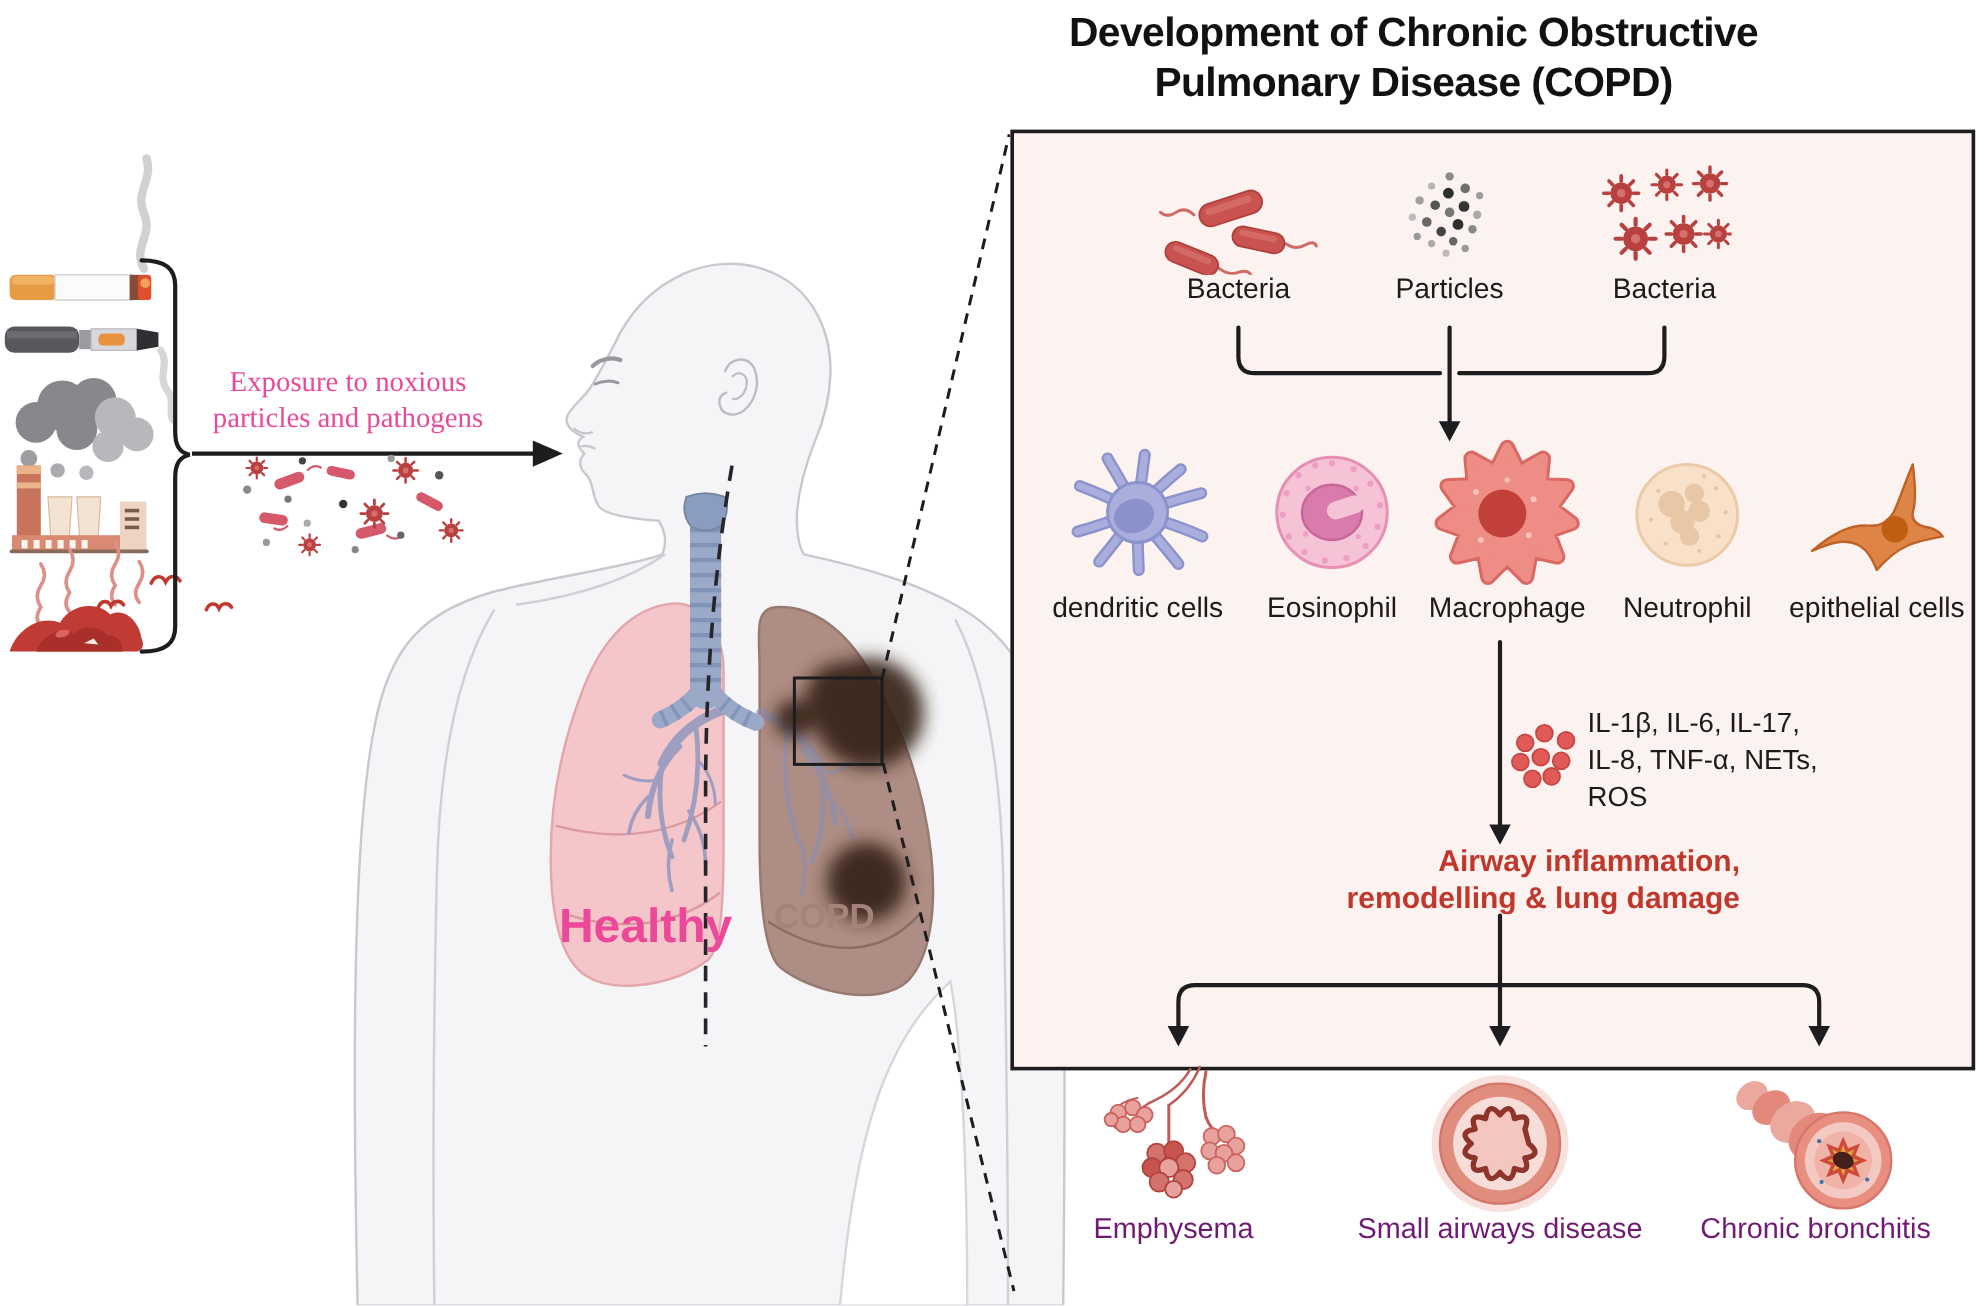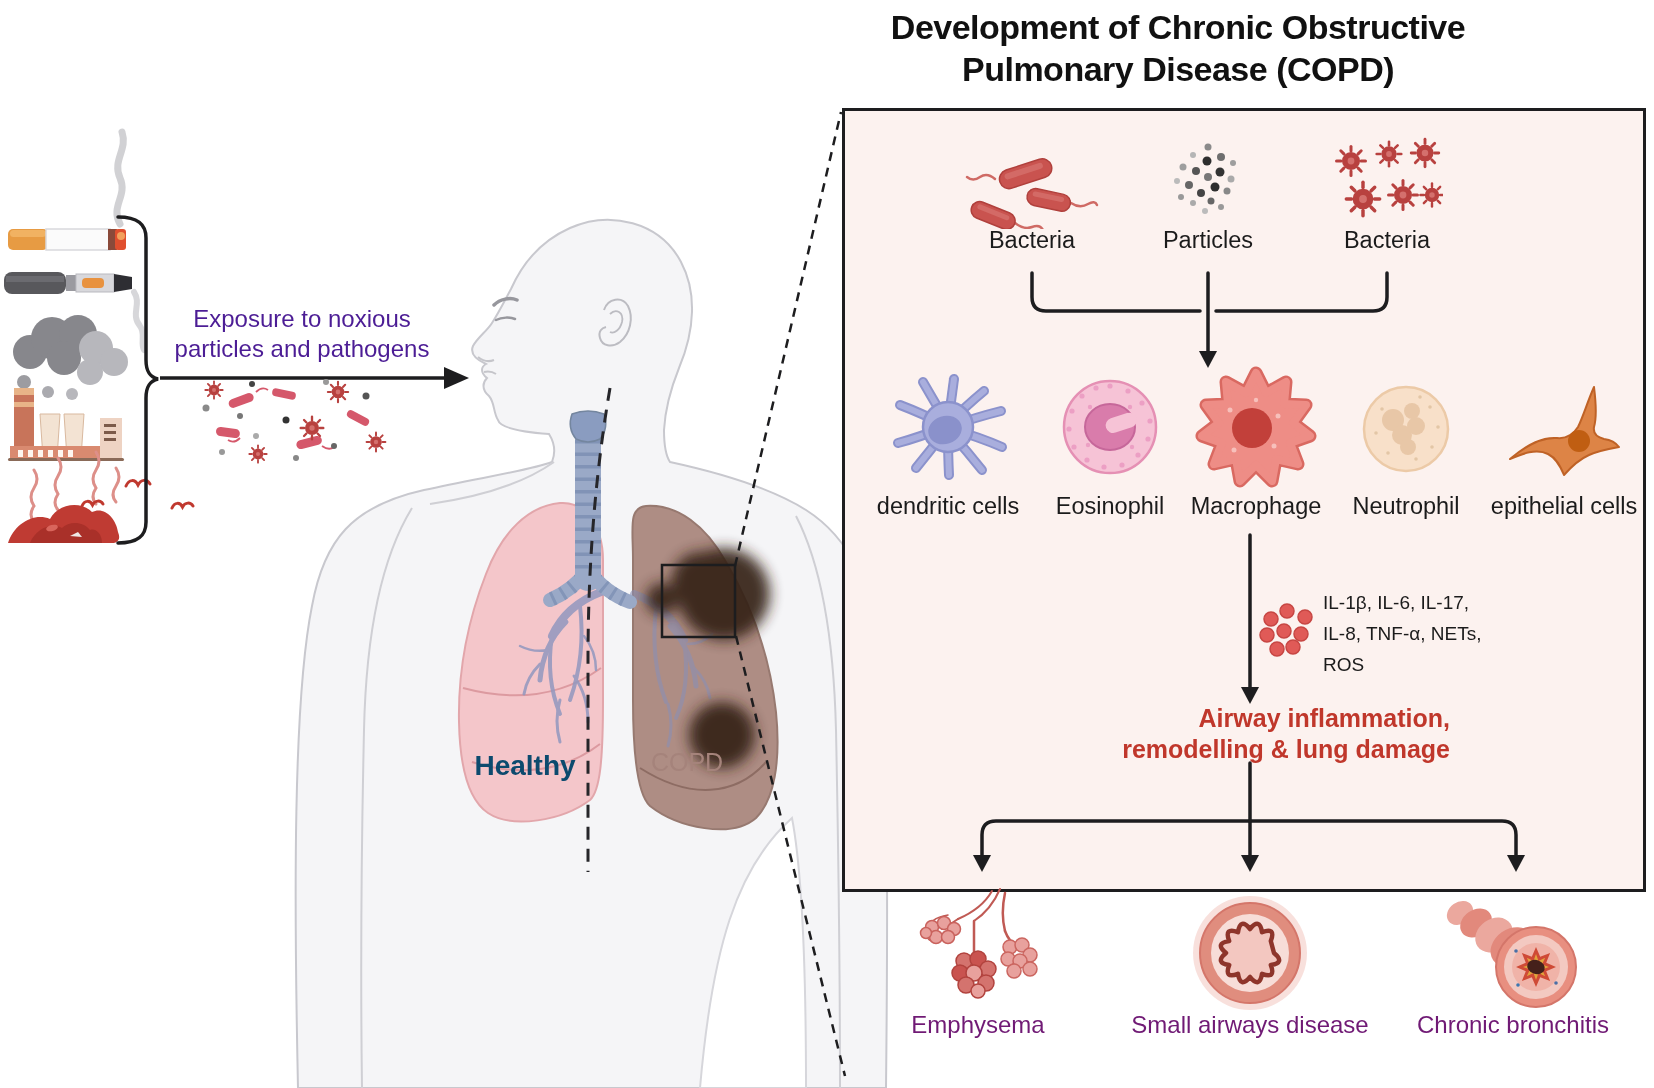--- a/index.html
+++ b/index.html
@@ -6,24 +6,24 @@
   #stage{position:relative;width:1654px;height:1088px;background:#ffffff;overflow:hidden;
          font-family:"Liberation Sans",sans-serif;color:#1d1d1f;}
   .abs{position:absolute;}
   .ctr{text-align:center;}
   #title{left:842px;top:6px;width:672px;font-size:34px;font-weight:700;line-height:42px;
          letter-spacing:-0.5px;color:#111;}
   #panel{left:842px;top:108px;width:804px;height:784px;background:#fcf2ef;
          border:3px solid #1d1d1f;box-sizing:border-box;}
   .lbl{font-size:23.5px;font-weight:500;color:#1b1b1b;}
   .lbl2{font-size:24px;font-weight:500;color:#701a75;}
-  #exposure{left:160px;top:304px;width:284px;font-size:24px;line-height:30px;color:#4c1d95;font-weight:500;}
-  #healthy{left:435px;top:750px;width:180px;font-size:28px;font-weight:700;color:#0c4a6e;}
-  #copd{left:617px;top:748px;width:140px;font-size:25px;font-weight:400;color:#a5837b;}
-  #mediators{left:478px;top:476px;width:256px;font-size:19px;line-height:31px;color:#1b1b1b;}
+  #exposure{left:148px;top:304px;width:284px;font-size:24px;line-height:30px;color:#ec4899;font-weight:500;font-family:Liberation Serif, serif;}
+  #healthy{left:448px;top:750px;width:180px;font-size:40px;font-weight:700;color:#ec4899;}
+  #copd{left:617px;top:748px;width:140px;font-size:29px;font-weight:700;color:#a5837b;}
+  #mediators{left:478px;top:476px;width:256px;font-size:23px;line-height:31px;color:#1b1b1b;}
   #inflam{left:205px;top:592px;width:400px;font-size:25px;line-height:31px;font-weight:700;color:#c0372b;text-align:right;}
   svg{display:block;}
 </style>
 </head>
 <body>
 
 <div id="stage">
 
   <svg class="abs" style="left:0;top:0" width="1654" height="1088" viewBox="0 0 1654 1088">
     <defs>

